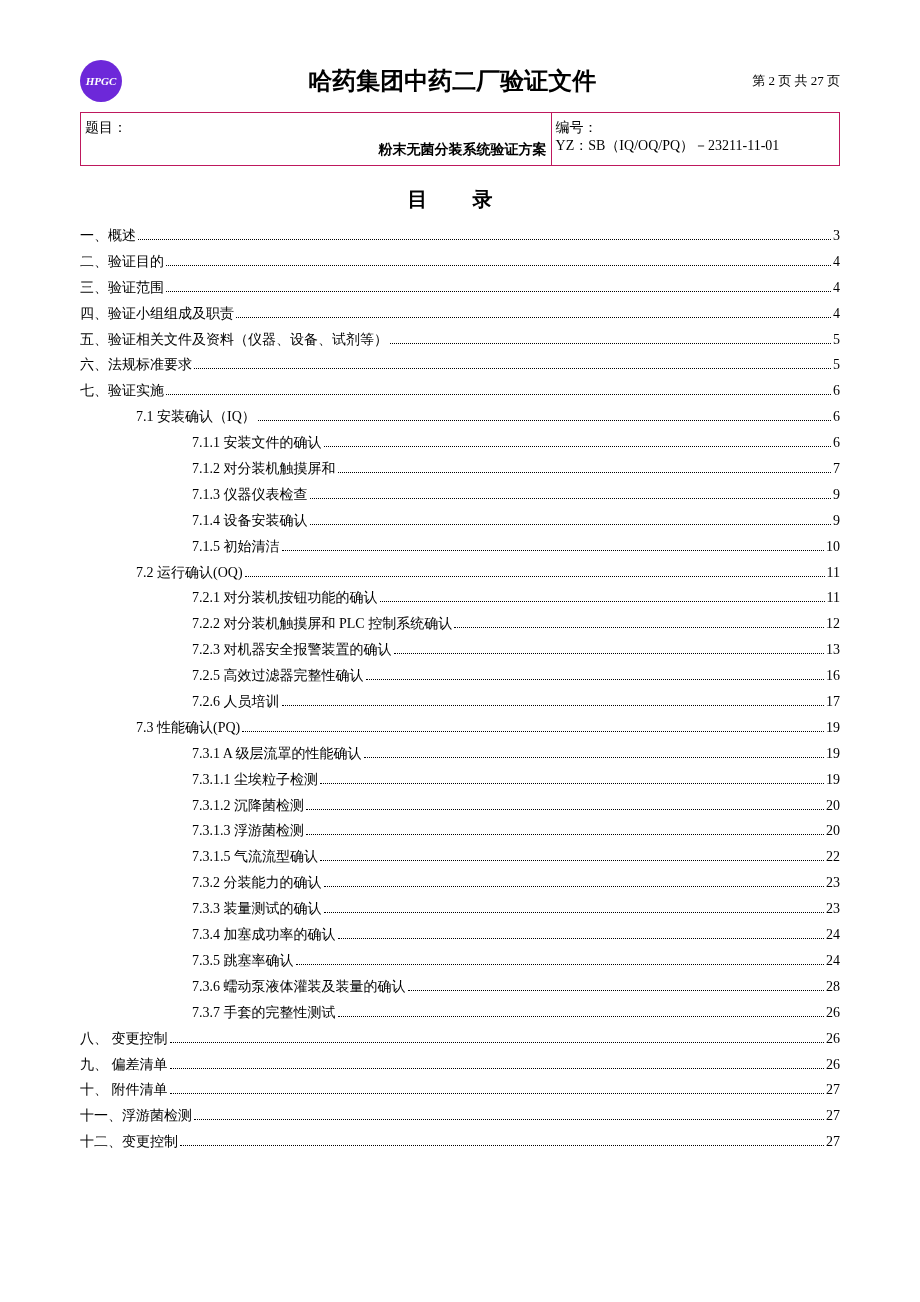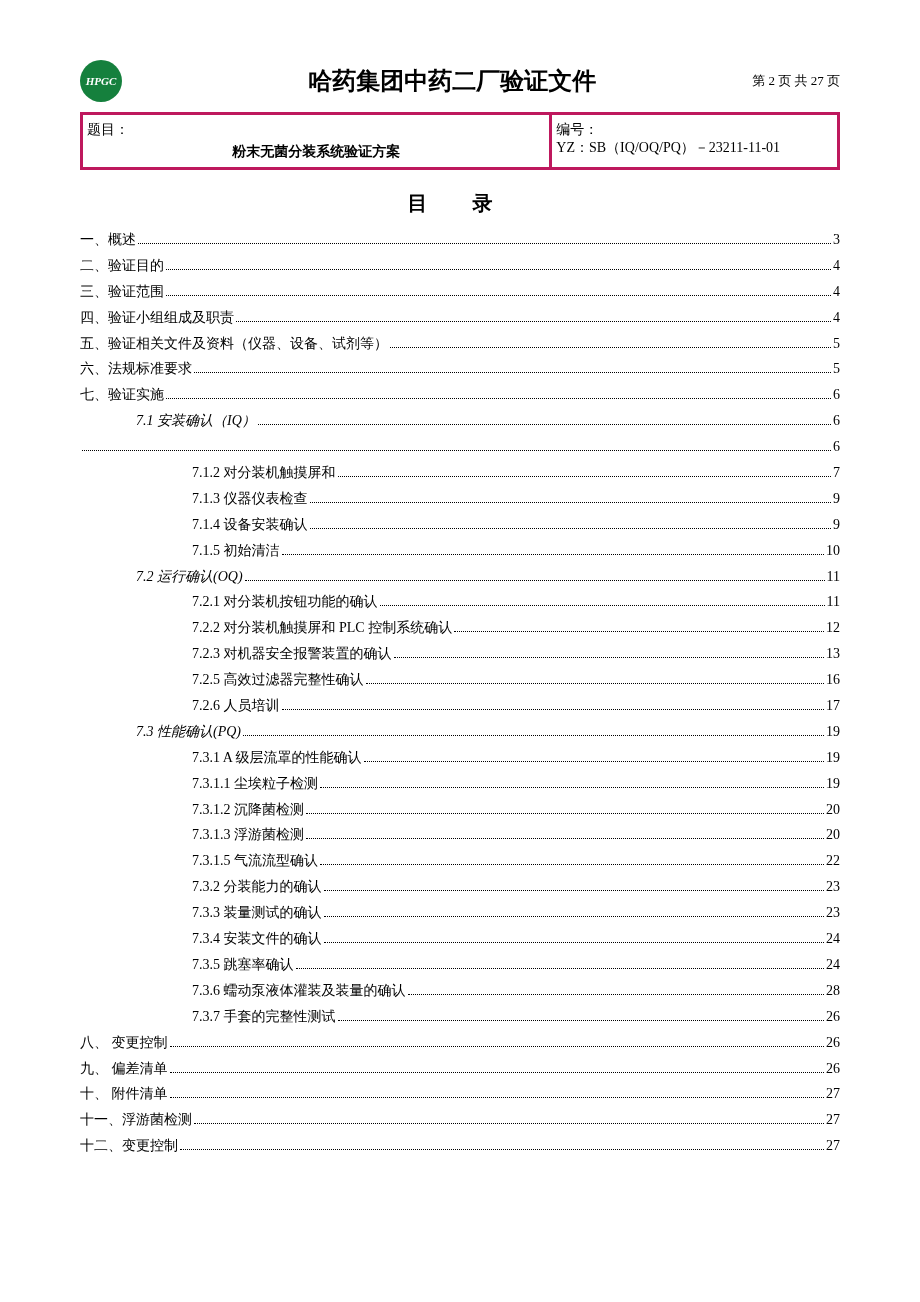--- a/index.html
+++ b/index.html
@@ -12,21 +12,21 @@
       color: #000;
     }
     .header-row {
       display: flex;
       align-items: center;
       margin-bottom: 10px;
     }
     .logo {
       width: 42px;
       height: 42px;
-      background: #15803d;
+      background: #6d28d9;
       border-radius: 50%;
       display: flex;
       align-items: center;
       justify-content: center;
       color: #fff;
       font-size: 11px;
       font-weight: bold;
       font-style: italic;
       margin-right: 30px;
     }
@@ -41,30 +41,30 @@
       margin-left: auto;
       white-space: nowrap;
     }
     .info-table {
       width: 100%;
       border-collapse: collapse;
       margin-top: 6px;
       margin-bottom: 20px;
     }
     .info-table td {
-      border: 3px solid #be185d;
+      border: 1px solid #be185d;
       padding: 6px 4px;
       vertical-align: top;
       font-size: 14px;
     }
     .info-left {
       width: 62%;
     }
     .info-subject {
-      text-align: center;
+      text-align: right;
       font-weight: bold;
       padding-top: 4px;
     }
     .toc-heading {
       text-align: center;
       font-size: 20px;
       font-weight: bold;
       letter-spacing: 20px;
       margin: 16px 0 10px 0;
     }
@@ -82,21 +82,21 @@
     }
     .toc-leader {
       flex: 1;
       border-bottom: 1.2px dotted #000;
       margin: 0 2px 4px 2px;
       min-width: 10px;
     }
     .toc-page {
       white-space: nowrap;
     }
-    .ind1 { padding-left: 56px; font-style: italic; }
+    .ind1 { padding-left: 56px; }
     .ind2 { padding-left: 112px; }
   </style>
 </head>
 <body>
 
 <div class="header-row">
   <div class="logo">HPGC</div>
   <div class="doc-title">哈药集团中药二厂验证文件</div>
   <div class="page-num">第 2 页 共 27 页</div>
 </div>
@@ -153,20 +153,21 @@
       <span class="toc-label">七、验证实施</span>
       <span class="toc-leader"></span>
       <span class="toc-page">6</span>
     </div>
     <div class="toc-row">
       <span class="toc-label ind1">7.1 安装确认（IQ）</span>
       <span class="toc-leader"></span>
       <span class="toc-page">6</span>
     </div>
     <div class="toc-row">
+      <span class="toc-label ind2">7.1.1 安装文件的确认</span>
       <span class="toc-leader"></span>
       <span class="toc-page">6</span>
     </div>
     <div class="toc-row">
       <span class="toc-label ind2">7.1.2 对分装机触摸屏和</span>
       <span class="toc-leader"></span>
       <span class="toc-page">7</span>
     </div>
     <div class="toc-row">
       <span class="toc-label ind2">7.1.3 仪器仪表检查</span>
@@ -247,21 +248,21 @@
       <span class="toc-label ind2">7.3.2 分装能力的确认</span>
       <span class="toc-leader"></span>
       <span class="toc-page">23</span>
     </div>
     <div class="toc-row">
       <span class="toc-label ind2">7.3.3 装量测试的确认</span>
       <span class="toc-leader"></span>
       <span class="toc-page">23</span>
     </div>
     <div class="toc-row">
-      <span class="toc-label ind2">7.3.4 安装文件的确认</span>
+      <span class="toc-label ind2">7.3.4 加塞成功率的确认</span>
       <span class="toc-leader"></span>
       <span class="toc-page">24</span>
     </div>
     <div class="toc-row">
       <span class="toc-label ind2">7.3.5 跳塞率确认</span>
       <span class="toc-leader"></span>
       <span class="toc-page">24</span>
     </div>
     <div class="toc-row">
       <span class="toc-label ind2">7.3.6 蠕动泵液体灌装及装量的确认</span>

